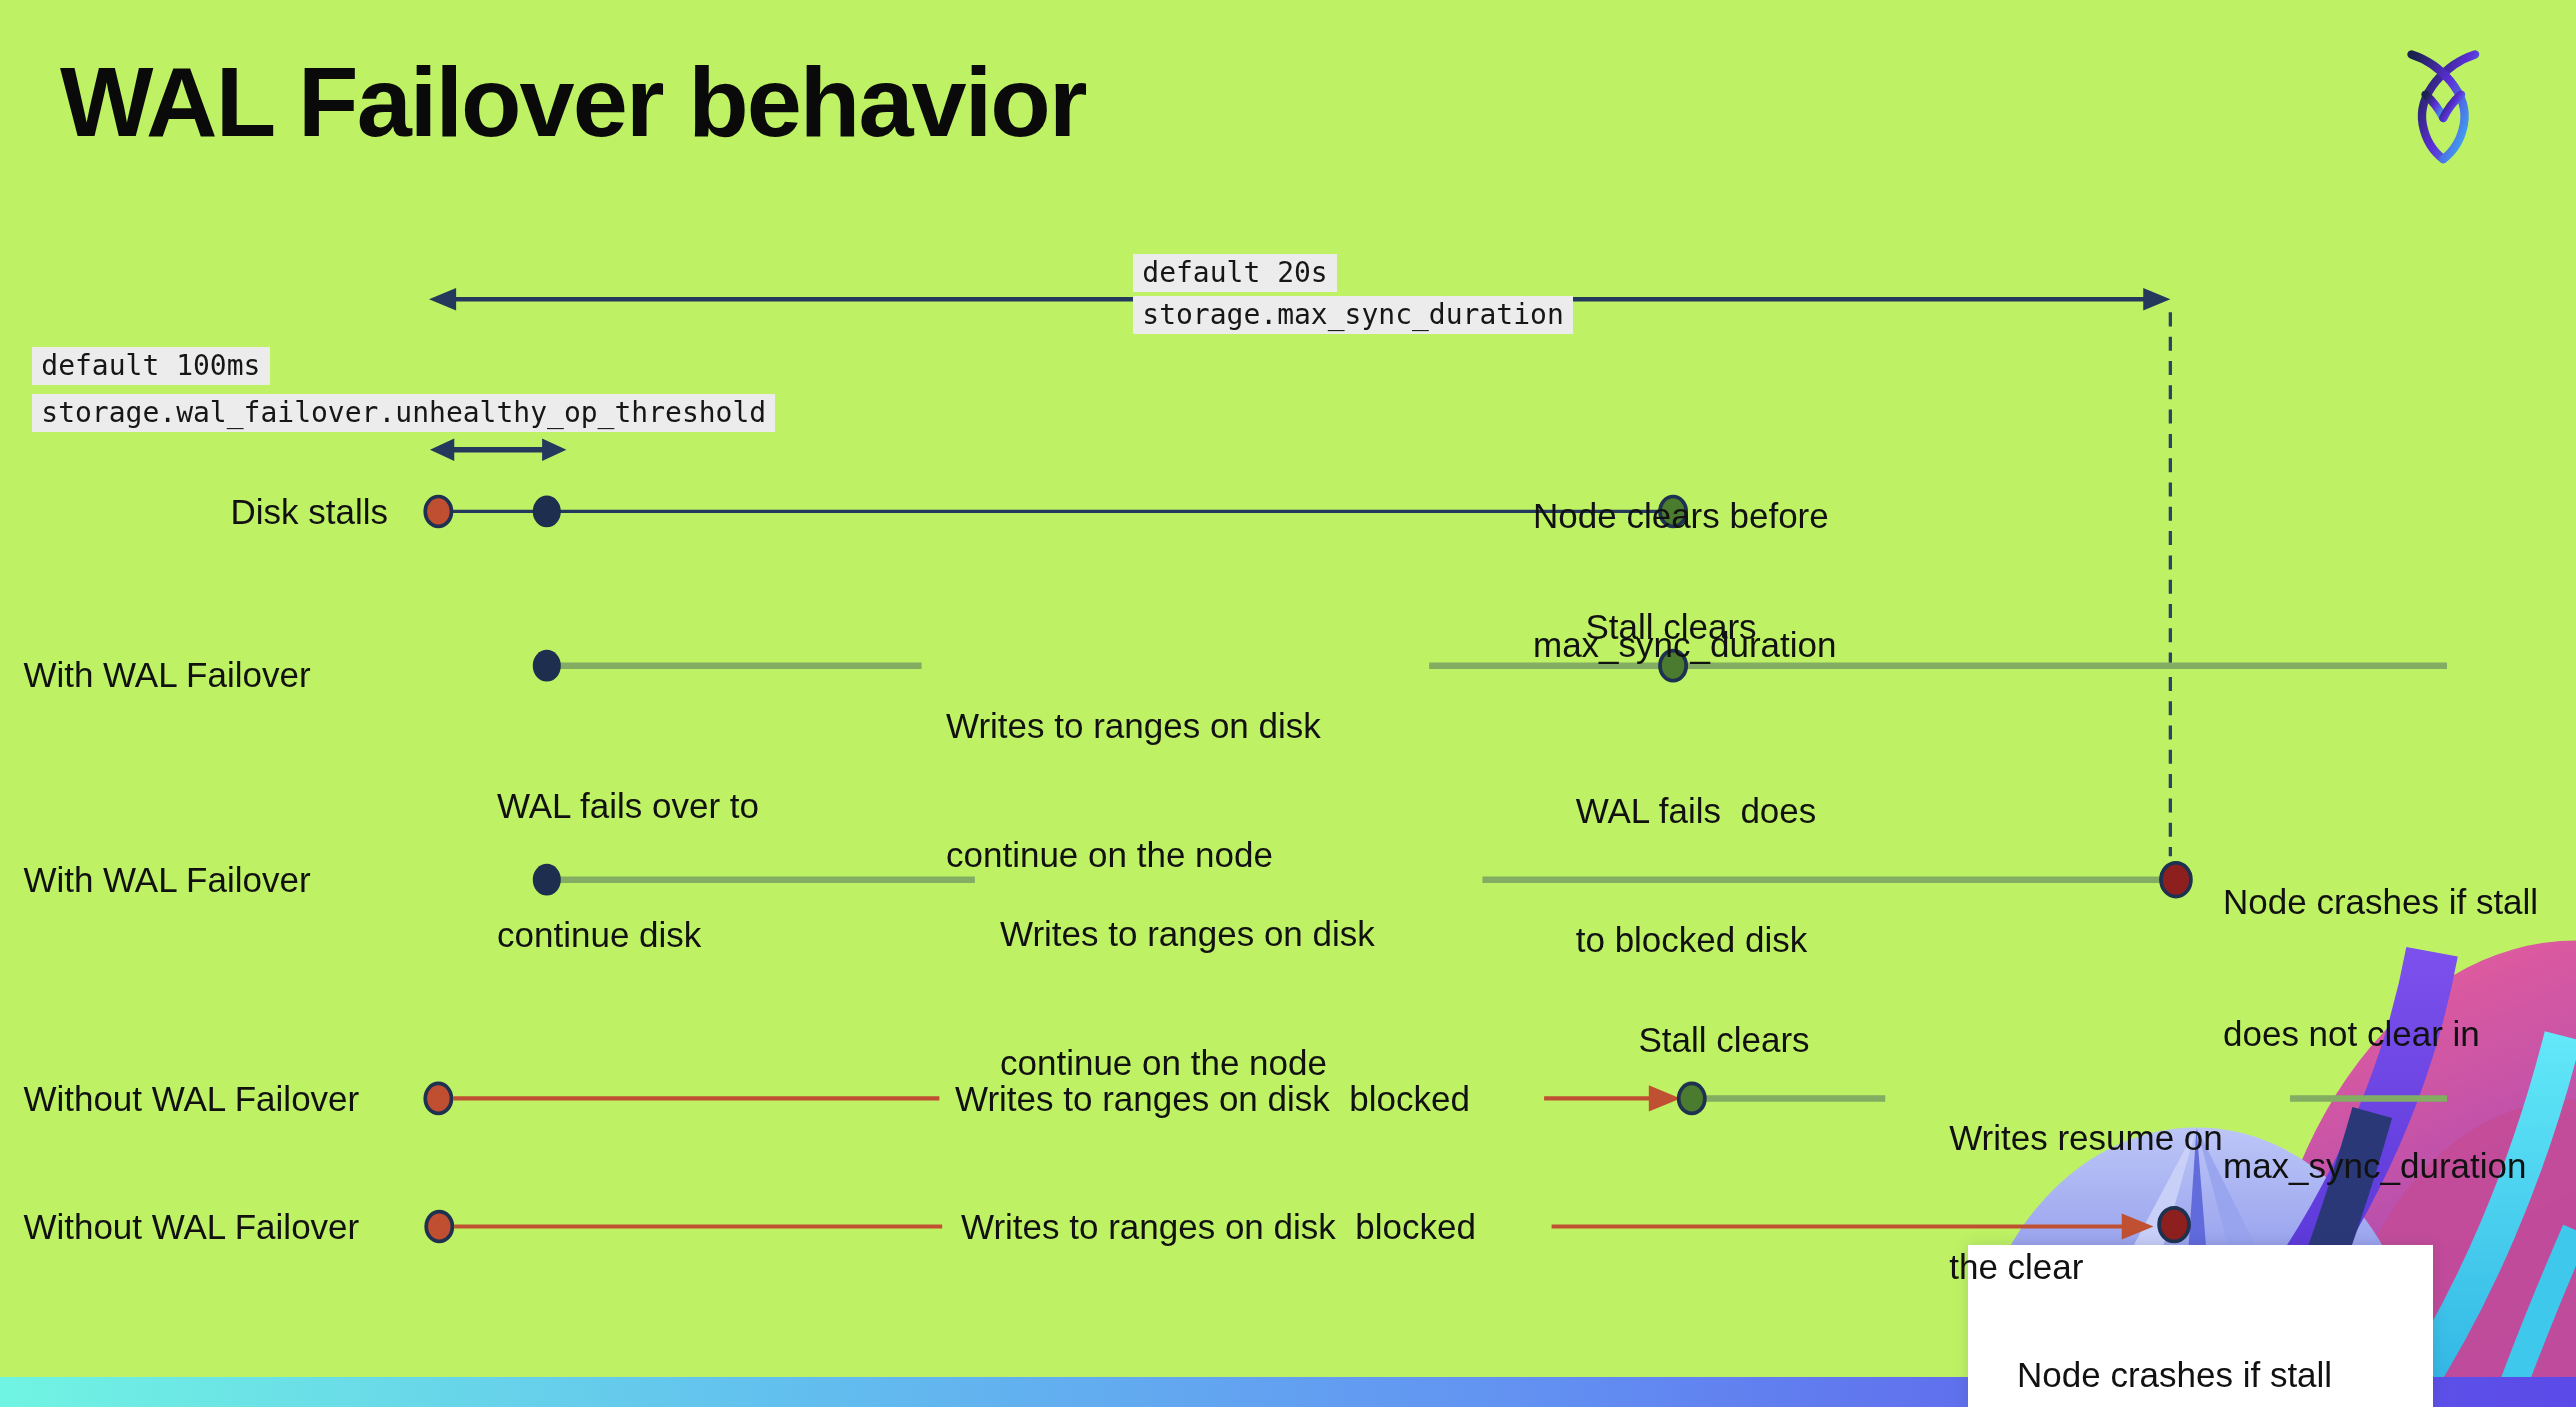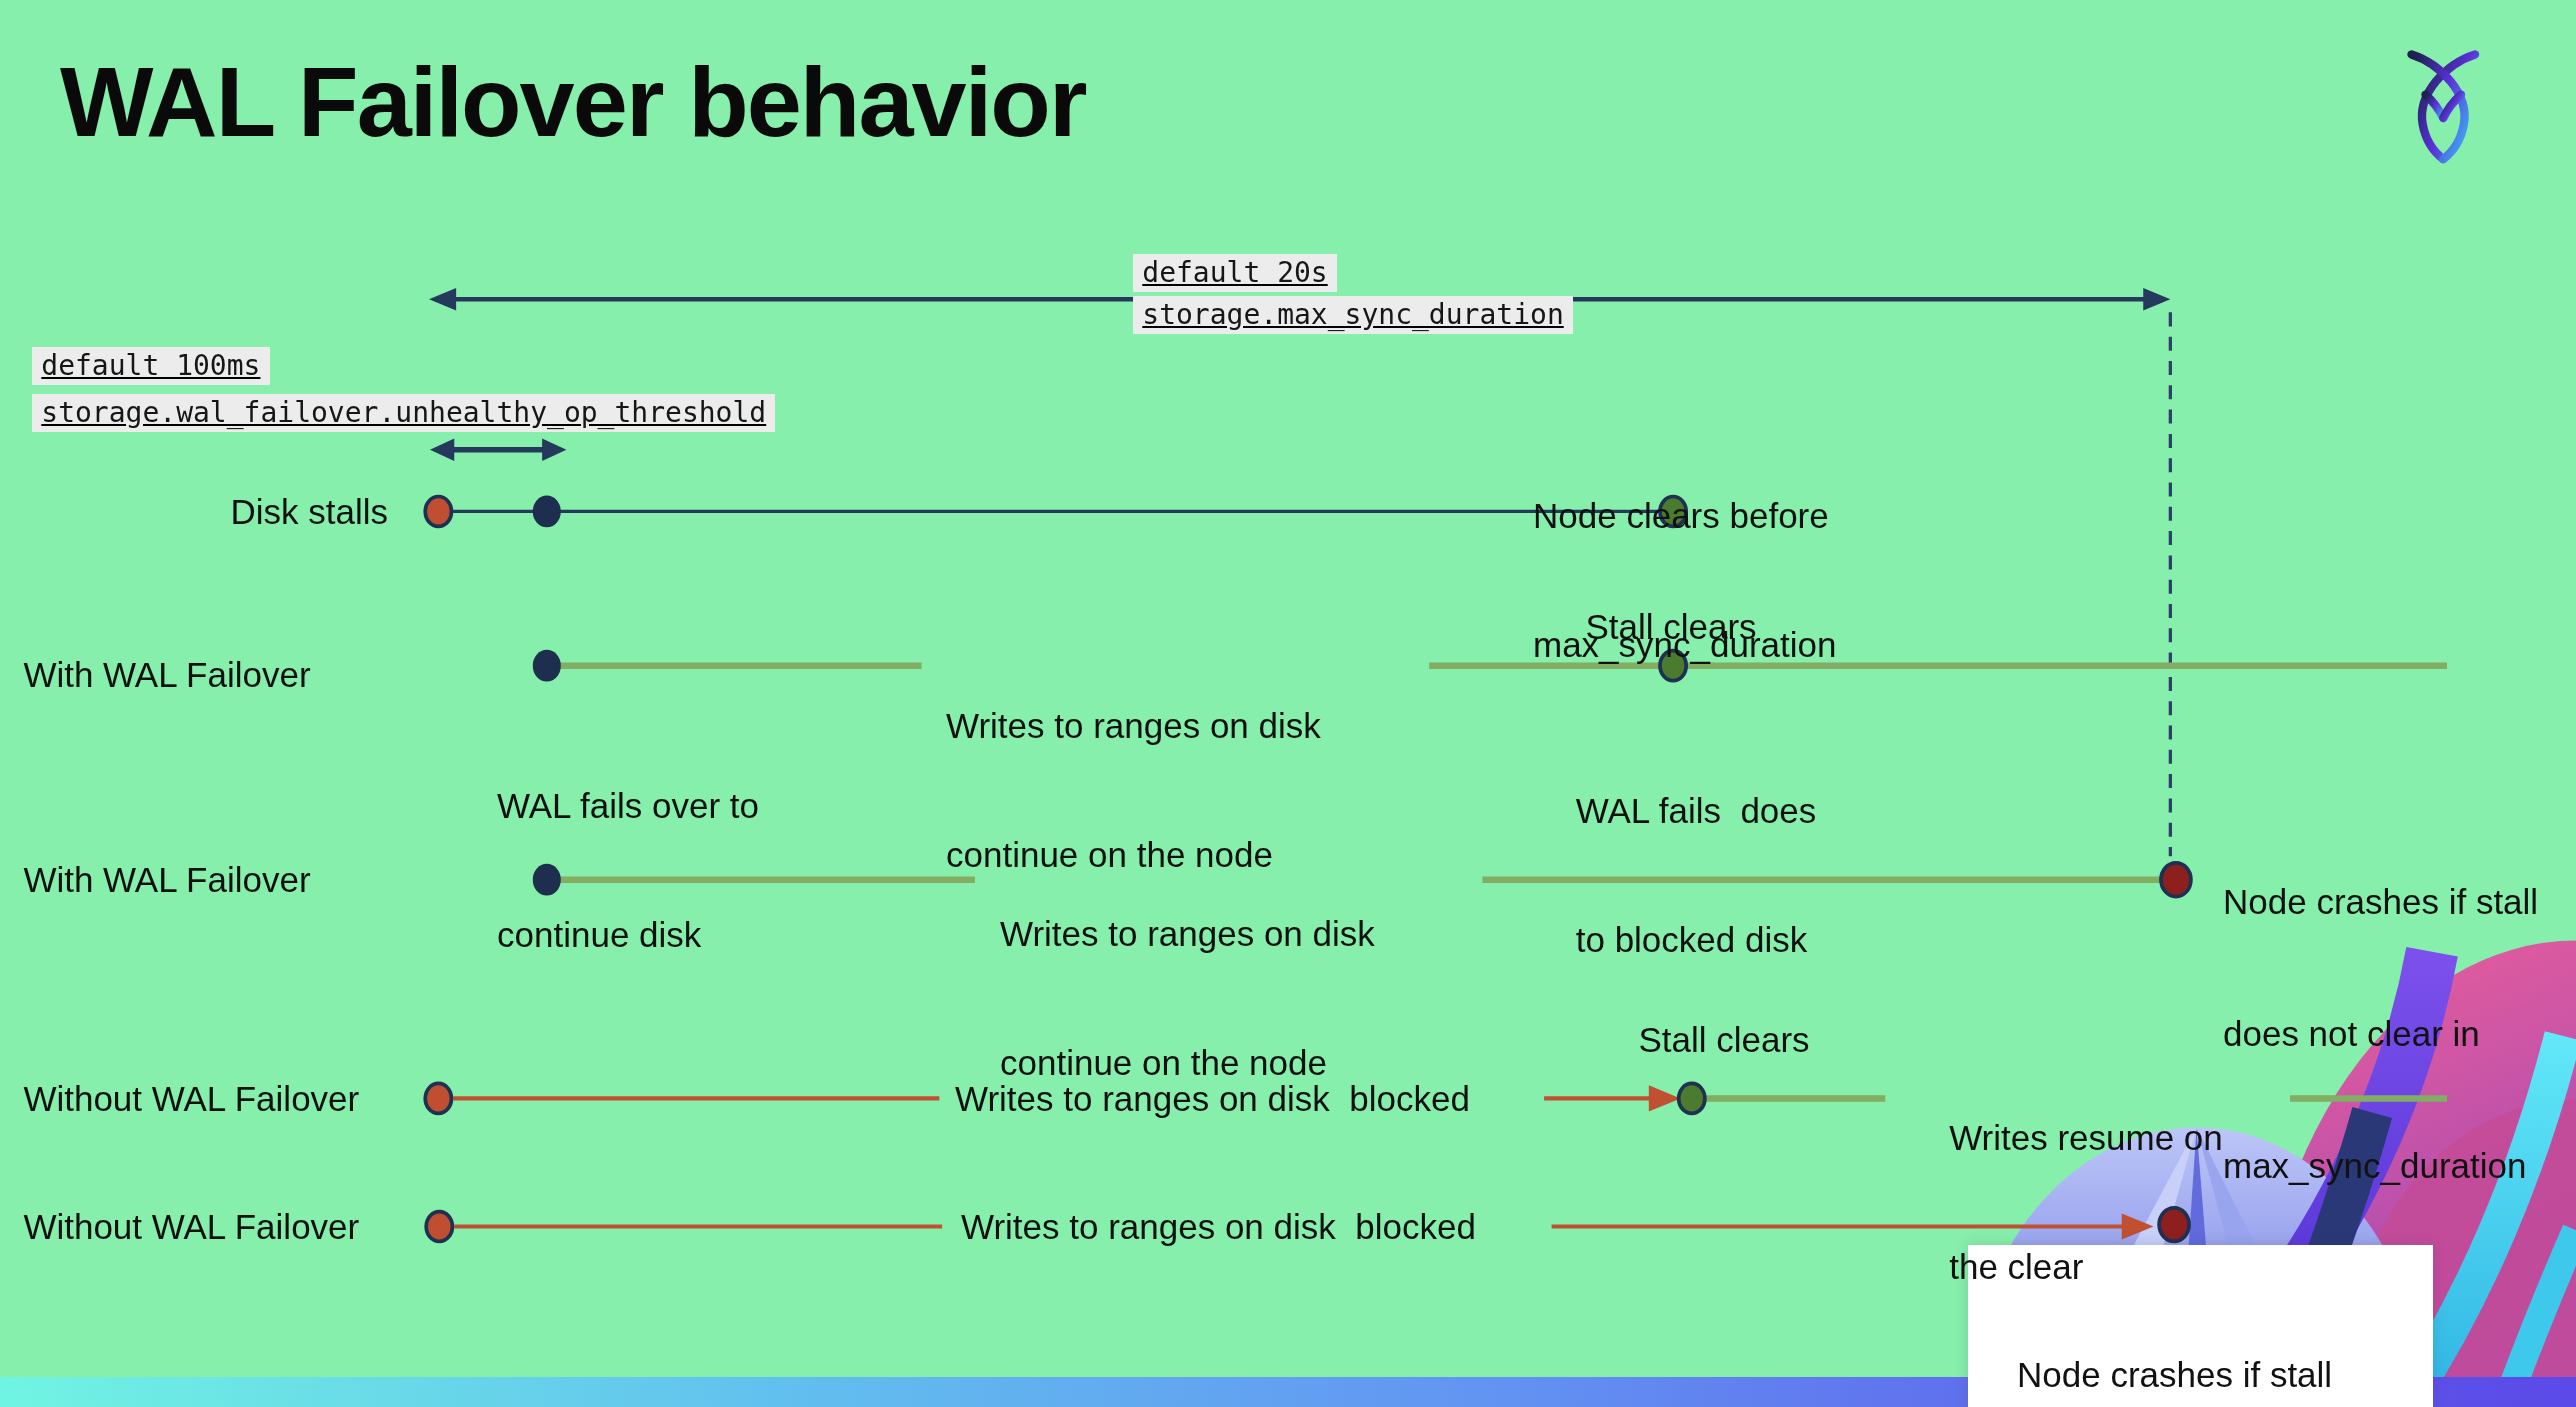--- a/index.html
+++ b/index.html
@@ -1,24 +1,24 @@
 <!DOCTYPE html>
 <html style="font-size:15px"><head>
 <meta charset="utf-8">
 <style>
   html,body{margin:0;padding:0;background:#fff;}
-  #canvas{position:relative;width:2576px;height:1408px;background:#86efac;overflow:hidden;
+  #canvas{position:relative;width:2576px;height:1408px;background:#bef264;overflow:hidden;
           font-family:"Liberation Sans",sans-serif;}
   svg.layer{position:absolute;left:0;top:0;}
   .title{position:absolute;left:60px;top:45px;font-size:99px;font-weight:800;
          letter-spacing:-1.9px;color:#0a0a0a;line-height:1.15;}
   .t{position:absolute;font-size:35px;line-height:43px;color:#111;white-space:pre;}
   .center{transform:translateX(-50%);text-align:left;}
   .right{text-align:right;}
-  .mono-col{position:absolute;display:flex;flex-direction:column;gap:4.7px;align-items:flex-start;text-decoration:underline;}
+  .mono-col{position:absolute;display:flex;flex-direction:column;gap:4.7px;align-items:flex-start;}
   .mono-col span{font-family:"DejaVu Sans Mono","Liberation Mono",monospace;font-size:28px;
                  line-height:34px;background:#ececec;padding:1.9px 9.3px;color:#161616;white-space:pre;}
   .whitebox{position:absolute;left:1968px;top:1245px;width:465px;height:163px;background:#ffffff;
             box-shadow:0 0 13px rgba(60,60,90,.18);}
   .crashbox-text{left:2017px;top:1267px;line-height:43px;}
 </style>
 </head>
 <body>
 
 <div id="canvas">

